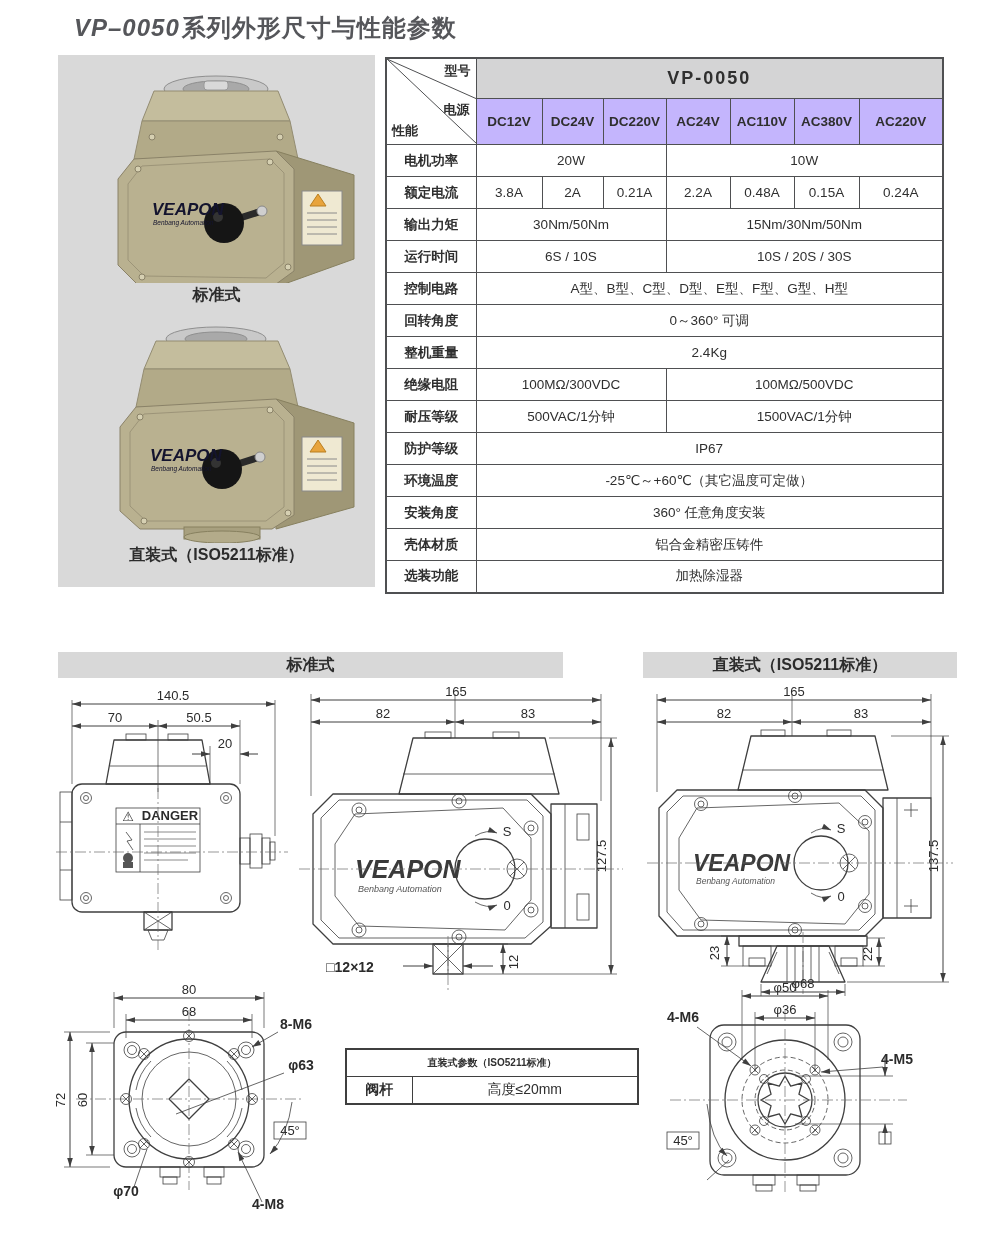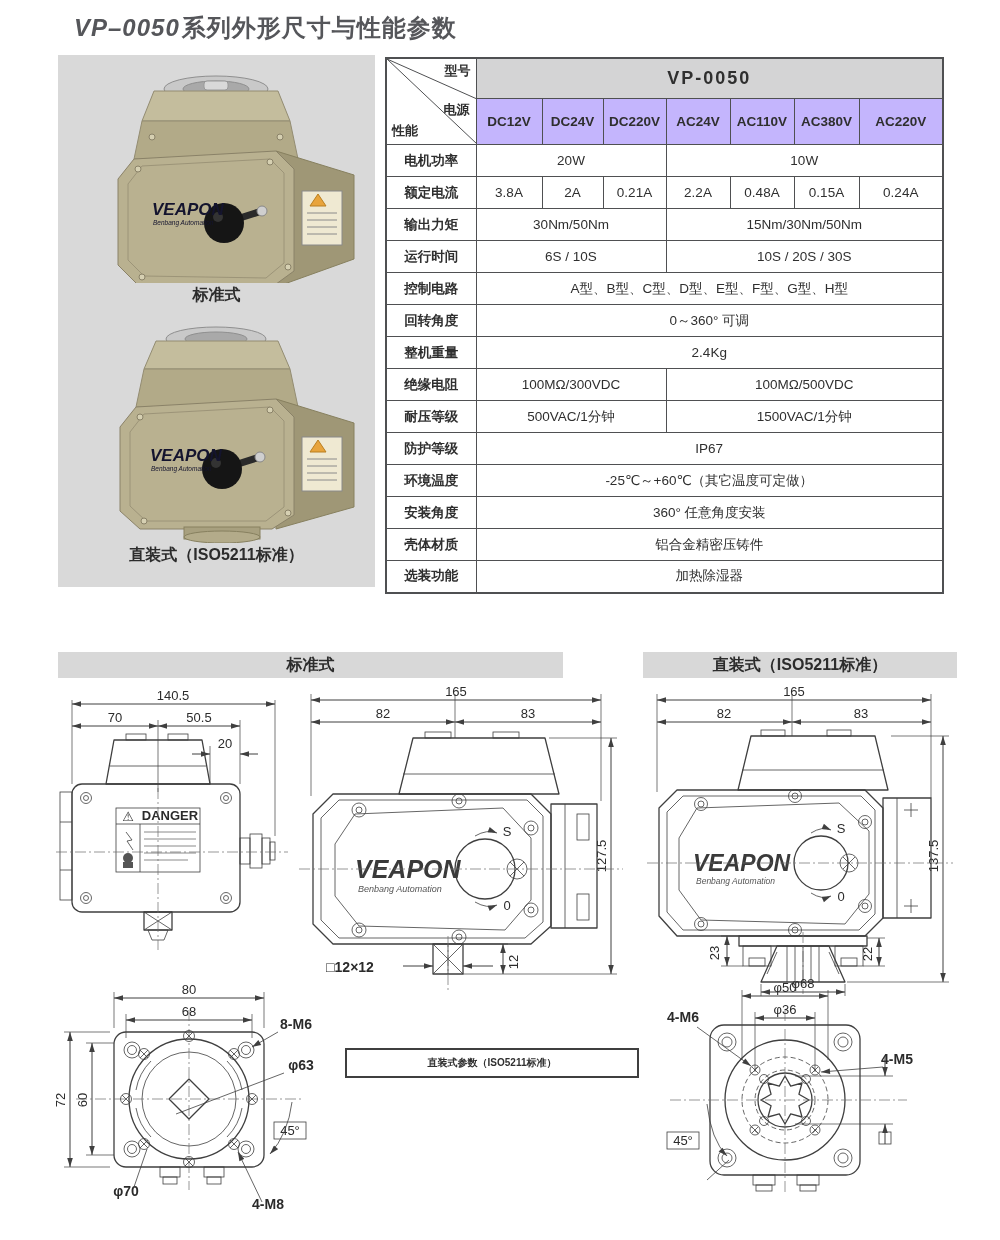--- a/index.html
+++ b/index.html
@@ -560,20 +560,24 @@
 
   <table id="isotable" class="abs">
     <colgroup>
         <col style="width:66px">
         <col style="width:226px">
       </colgroup>
     <tbody>
         <tr>
           <td colspan="2" class="ttl">直装式参数（ISO5211标准）</td>
         </tr>
+    <tr>
+      <td class="lab">阀杆</td>
+      <td>高度≤20mm</td>
+    </tr>
   </tbody>
     </table>
 
   <svg class="abs" style="left:645px;top:982px" width="310" height="228" viewBox="0 0 310 228">
     <g>
       <line x1="97" y1="8" x2="97" y2="78" class="ext"></line>
       <line x1="183" y1="8" x2="183" y2="78" class="ext"></line>
       <line x1="97" y1="14" x2="183" y2="14" class="dim" marker-start="url(#arr)" marker-end="url(#arr)"></line>
       <text x="140" y="10" class="dt">φ50</text>
       <line x1="110" y1="30" x2="110" y2="90" class="ext"></line>

